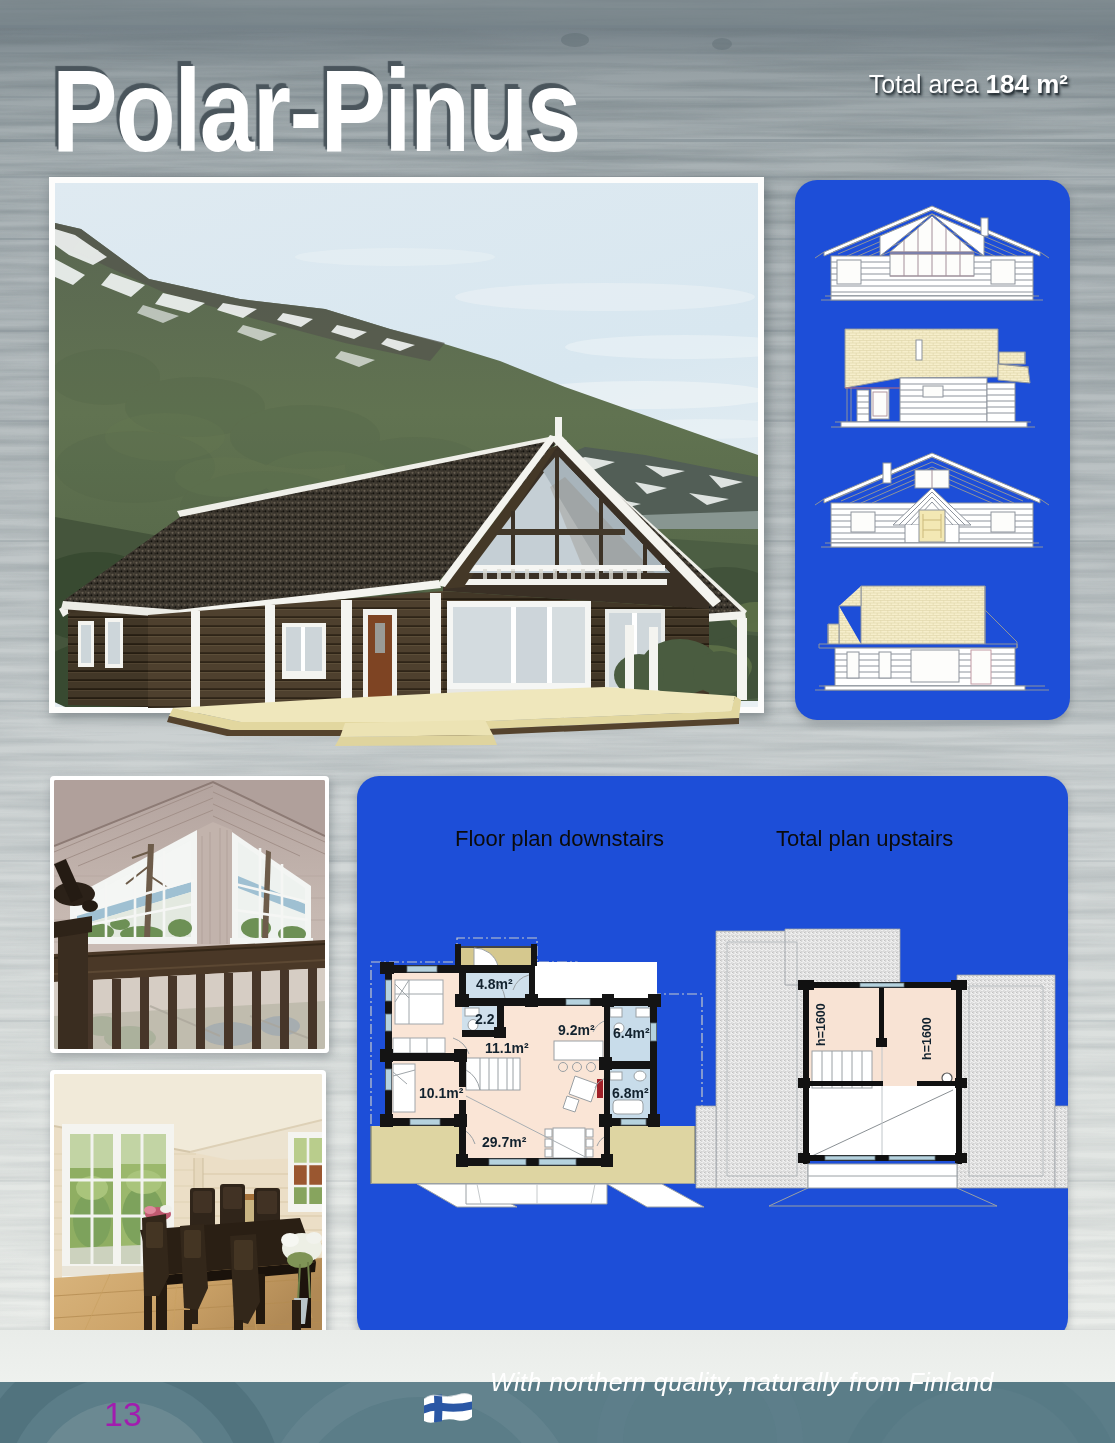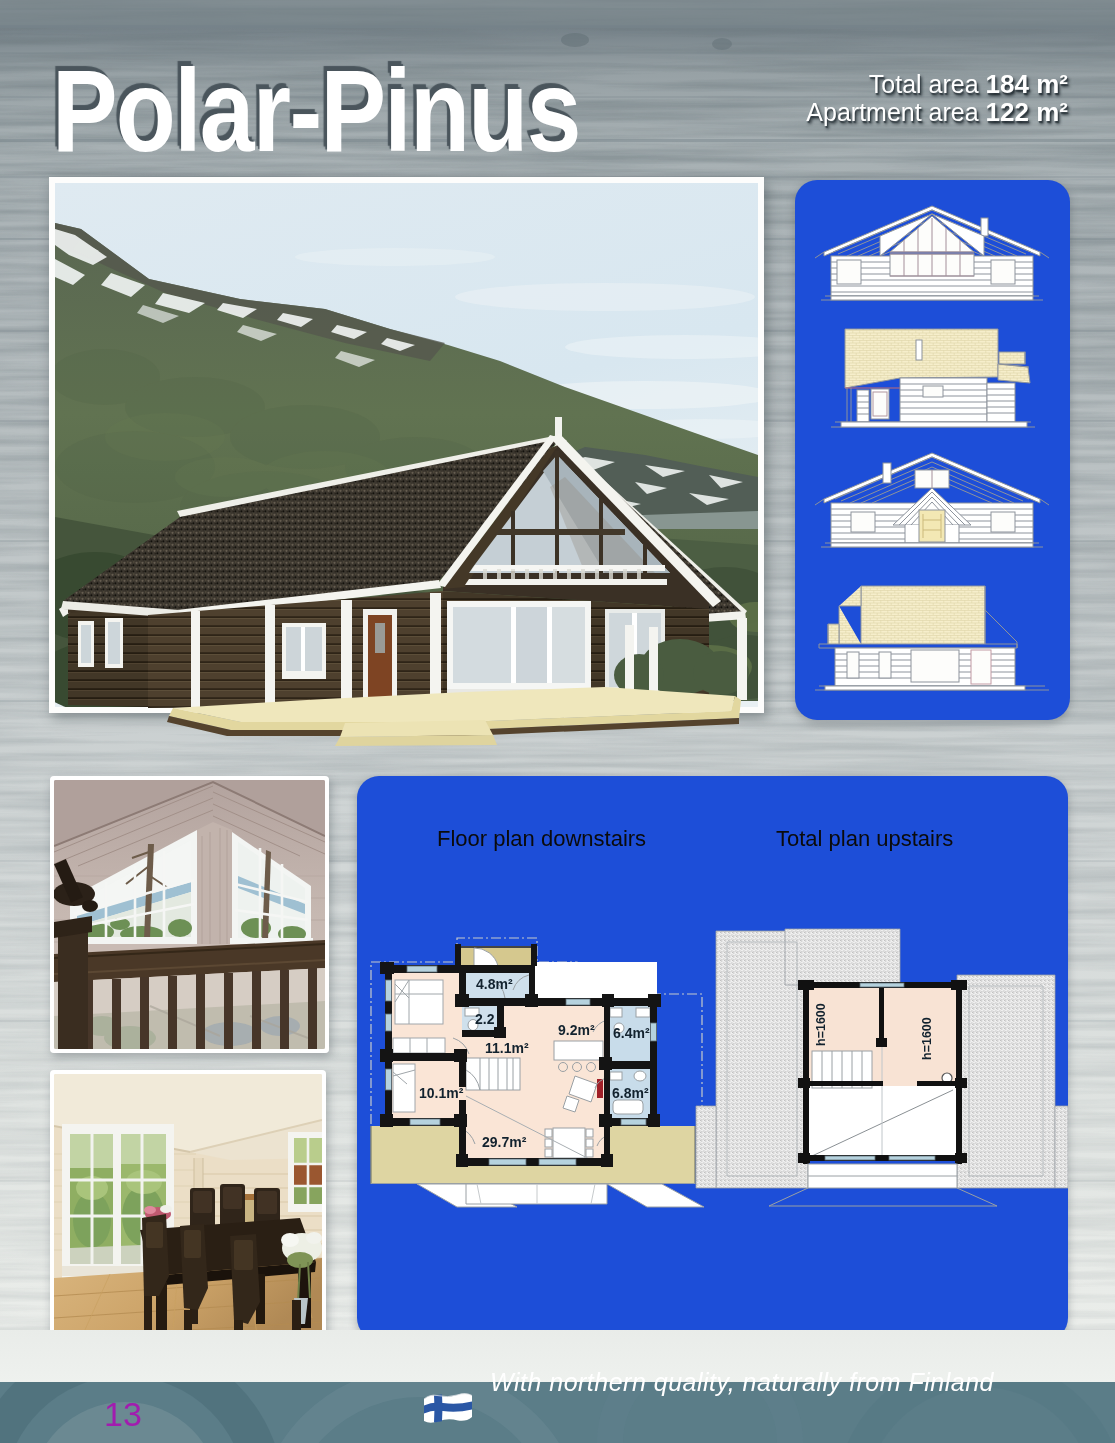--- a/index.html
+++ b/index.html
@@ -3,21 +3,21 @@
 <meta charset="utf-8">
 <style>
 html,body{margin:0;padding:0}
 body{width:1115px;height:1443px;position:relative;overflow:hidden;
  font-family:"Liberation Sans",sans-serif;background:#c0c7c9}
 .abs{position:absolute}
 #title{position:absolute;left:52px;top:43px;
  font-size:117px;font-weight:bold;color:#fff;letter-spacing:-2px;
  transform:scaleX(0.84);transform-origin:left top;
  text-shadow:-4px -5px 1px #4a555c,-2px -2px 1px #4e5960;}
-#areas{position:absolute;right:47px;top:70px;text-align:right;
+#areas{position:absolute;right:47px;top:70px;
  font-size:25px;color:#fff;line-height:28px;
  text-shadow:2px 3px 3px rgba(30,40,46,0.85),1px 2px 1px rgba(30,40,46,0.6);}
 #areas b{font-size:26px}
 #footer{position:absolute;left:0;top:1382px;width:1115px;height:61px;background:#5b7d88;overflow:hidden}
 #pagenum{position:absolute;left:104px;top:1395px;font-size:34px;font-weight:normal;color:#a21caf;z-index:3}
 #foottext{position:absolute;left:490px;top:1368px;font-size:25px;font-style:italic;color:#fff;z-index:3;letter-spacing:0.5px}
 #lightband{position:absolute;left:0;top:1330px;width:1115px;height:52px;background:linear-gradient(180deg,#e9ece9,#eef1ee)}
 .panel{position:absolute;background:#1d4ed8;border-radius:22px;box-shadow:0 3px 8px rgba(60,70,76,0.35)}
 #fpheads{position:absolute;top:826px;left:357px;width:711px;font-size:22px;color:#0b0b0b}
 #fpheads span{position:absolute;white-space:nowrap}
@@ -80,21 +80,20 @@
 </g>
 <ellipse cx="575" cy="40" rx="14" ry="7" fill="#5f6d74" opacity="0.5"></ellipse>
 <ellipse cx="722" cy="44" rx="10" ry="6" fill="#5f6d74" opacity="0.45"></ellipse>
 </svg>
 </div>
 
 <div id="title">Polar-Pinus</div>
 
 <div id="areas">
 <div>Total area <b>184 m²</b></div>
-<div>Apartment area <b>122 m²</b></div>
 </div>
 
 <div style="position:absolute;left:49px;top:177px;width:715px;height:536px;box-shadow:3px 5px 12px rgba(60,70,76,0.45)"></div>
 
 <div id="mainphoto" class="abs" style="left:45px;top:177px;width:724px;height:573px">
 <svg width="724" height="573" viewBox="0 0 724 573" xmlns="http://www.w3.org/2000/svg">
 <defs>
 <linearGradient id="sky" x1="0" y1="0" x2="0.35" y2="1">
  <stop offset="0" stop-color="#dfeaf1"></stop>
  <stop offset="0.55" stop-color="#d8e7f0"></stop>
@@ -894,21 +893,21 @@
 
 <g font-family="Liberation Sans, sans-serif" font-size="12.5" font-weight="bold" fill="#12222e">
 <text x="468" y="270" transform="rotate(-90 468 270)">h=1600</text>
 <text x="574" y="284" transform="rotate(-90 574 284)">h=1600</text>
 </g>
 </g>
 </svg>
 </div>
 
 <div id="fpheads">
- <span style="left:80px;top:0">Floor plan downstairs</span>
+ <span style="left:98px;top:0">Floor plan downstairs</span>
  <span style="left:419px;top:0">Total plan upstairs</span>
 </div>
 
 <div id="lightband"></div>
 
 <div id="footer">
 <svg width="1115" height="61" xmlns="http://www.w3.org/2000/svg">
 <rect width="1115" height="61" fill="#5b7d88"></rect>
 <circle cx="125" cy="115" r="95" fill="#6d8b93" opacity="0.9"></circle>
 <circle cx="125" cy="115" r="140" fill="none" stroke="#4f717c" stroke-width="38" opacity="0.8"></circle>

